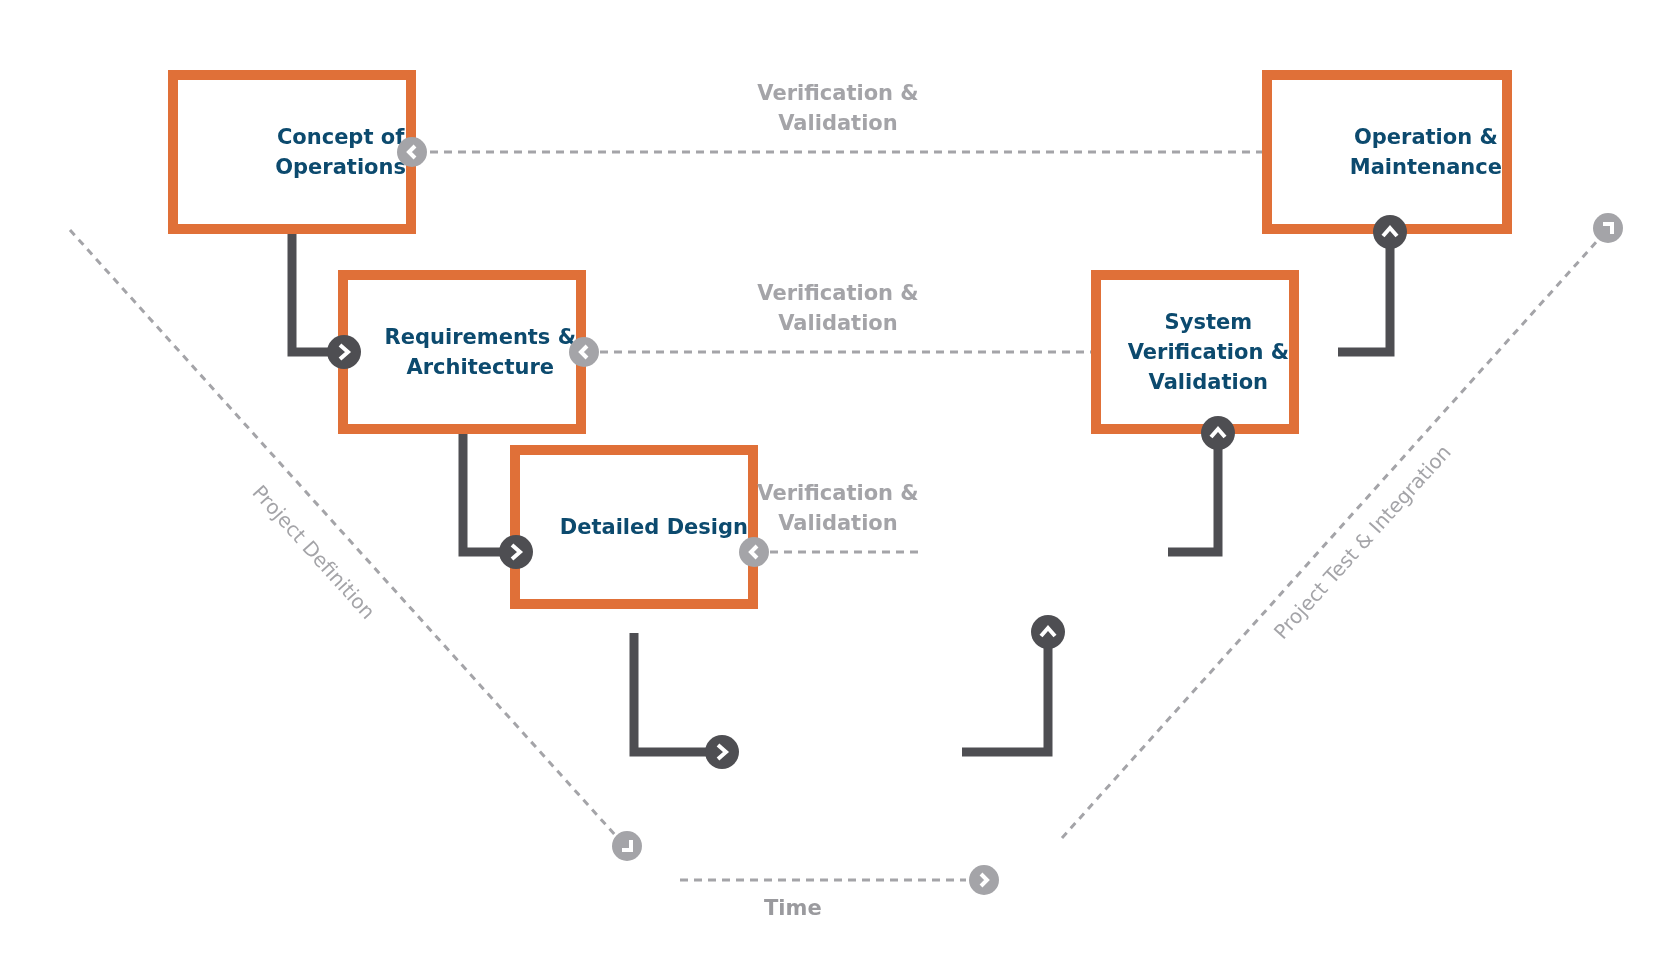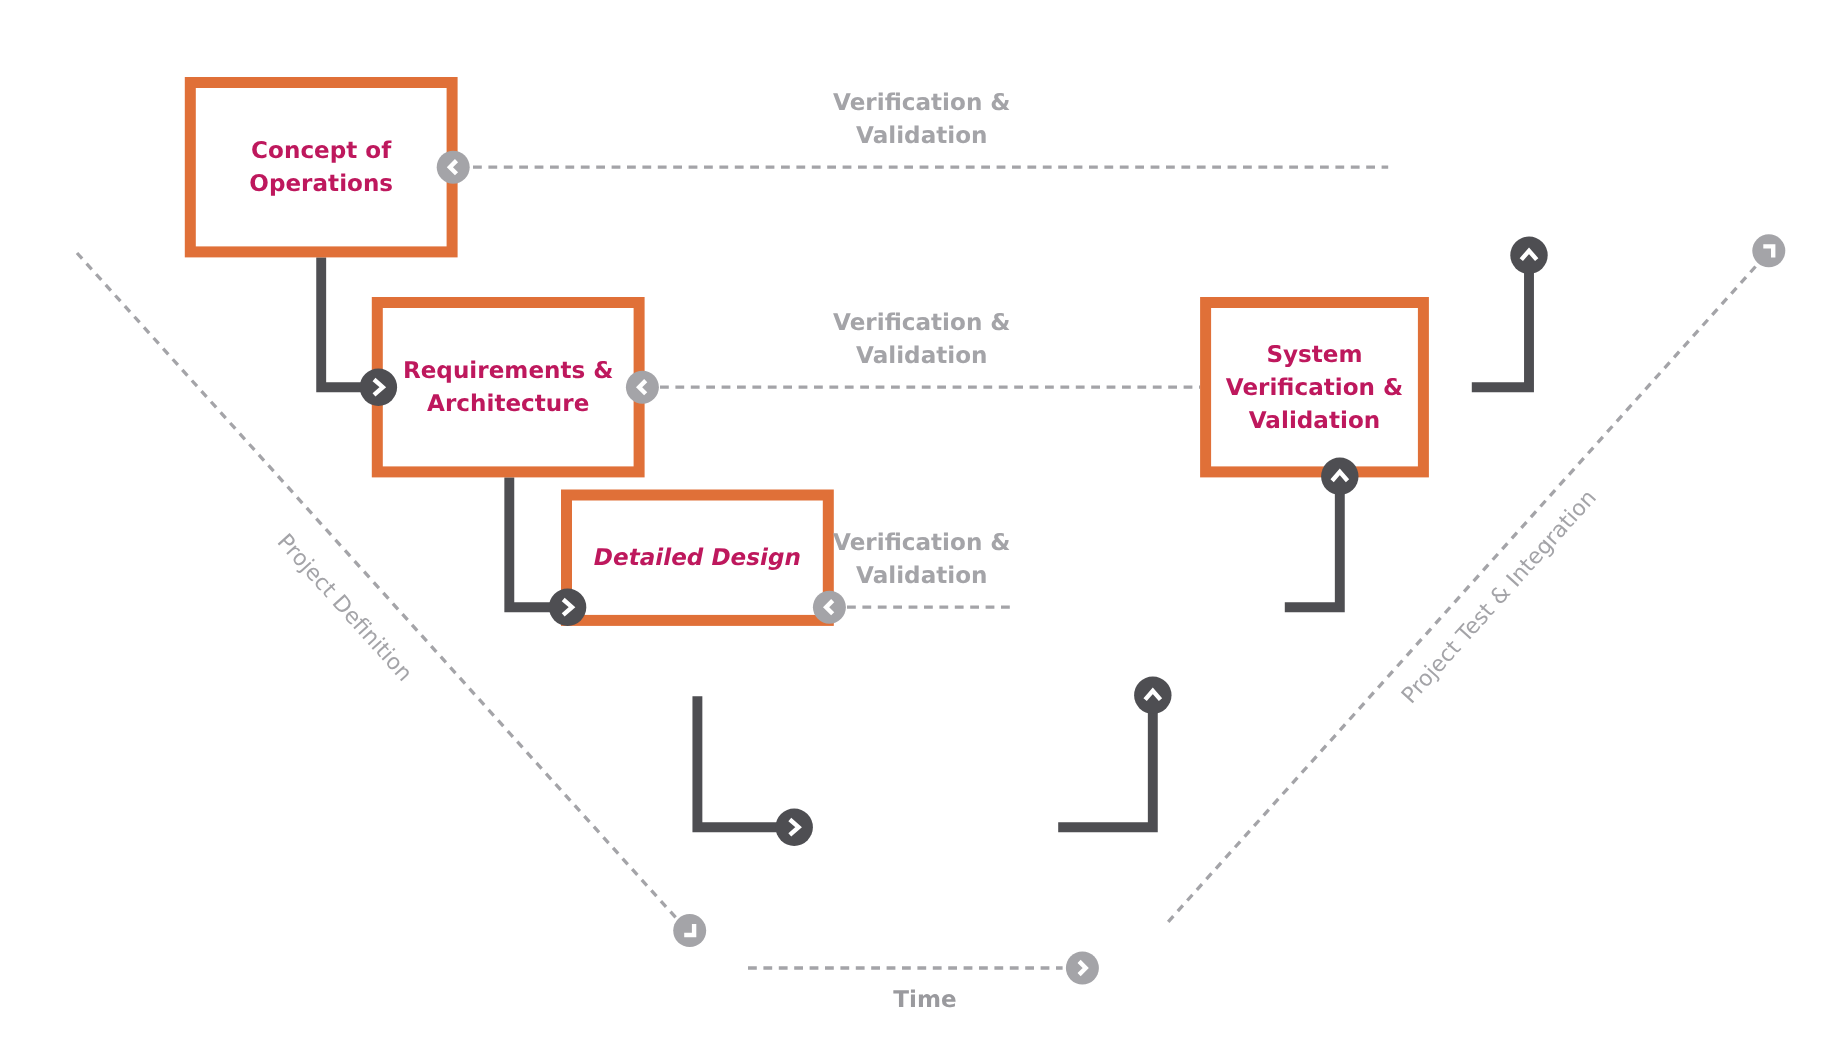--- a/index.html
+++ b/index.html
@@ -1,21 +1,21 @@
 <!DOCTYPE html>
 <html><head>
 <meta charset="utf-8">
 <style>
   html, body { margin: 0; padding: 0; background: #ffffff; }
   body { width: 1674px; height: 964px; position: relative; overflow: hidden;
          font-family: "DejaVu Sans", sans-serif; }
   #diagram { position: absolute; left: 0; top: 0; width: 1674px; height: 964px; }
   .box { position: absolute; box-sizing: border-box; border: 10px solid #e07038;
-         background: #ffffff; display: flex; align-items: center; justify-content: center;
-         text-align: center; color: #be185d; font-weight: bold; font-size: 21px; line-height: 30px; }
+         background: #ffffff; display: flex; align-items: center; justify-content: flex-end;
+         text-align: center; color: #0c4a6e; font-weight: bold; font-size: 21px; line-height: 30px; }
   .box span { white-space: pre-line; }
   .vv { position: absolute; color: #a4a4a8; font-weight: bold; font-size: 21px; line-height: 30px;
         text-align: center; white-space: pre-line; width: 200px; }
   .rot { position: absolute; color: #a4a4a8; font-size: 20px; white-space: nowrap;
          transform-origin: center center; }
   .time { position: absolute; color: #9a9a9e; font-weight: bold; font-size: 21px; }
 </style>
 </head>
 <body>
 
@@ -40,39 +40,43 @@
   </svg>
 
   <div class="box" style="left:168px;top:70px;width:248px;height:164px;">
     <span>Concept of
 Operations</span>
   </div>
   <div class="box" style="left:338px;top:270px;width:248px;height:164px;">
     <span>Requirements &amp;
 Architecture</span>
   </div>
-  <div class="box" style="left:510px;top:445px;width:248px;height:124px;font-style:italic;">
+  <div class="box" style="left:510px;top:445px;width:248px;height:164px;">
     <span>Detailed Design</span>
   </div>
   <div class="box" style="left:1091px;top:270px;width:208px;height:164px;">
     <span>System
 Verification &amp;
 Validation</span>
+  </div>
+  <div class="box" style="left:1262px;top:70px;width:250px;height:164px;">
+    <span>Operation &amp;
+Maintenance</span>
   </div>
 
   <div class="vv" style="left:738px;top:78px;">Verification &amp;
 Validation</div>
   <div class="vv" style="left:738px;top:278px;">Verification &amp;
 Validation</div>
   <div class="vv" style="left:738px;top:478px;">Verification &amp;
 Validation</div>
 
   <div class="rot" style="left:228px;top:540px;transform:rotate(48deg);">Project Definition</div>
   <div class="rot" style="left:1236px;top:530px;transform:rotate(-48deg);">Project Test &amp; Integration</div>
-  <div class="time" style="left:812px;top:896px;text-align:right;">Time</div>
+  <div class="time" style="left:764px;top:896px;text-align:right;">Time</div>
 
   <svg width="1674" height="964" style="position:absolute;left:0;top:0;pointer-events:none">
 
     <g transform="translate(344,352)">
       <circle r="17" fill="#4e4e52"></circle>
         <polyline points="-4,-7 4,0 -4,7" fill="none" stroke="#fff" stroke-width="4"></polyline>
     </g>
     <g transform="translate(516,552)">
       <circle r="17" fill="#4e4e52"></circle>
         <polyline points="-4,-7 4,0 -4,7" fill="none" stroke="#fff" stroke-width="4"></polyline>

